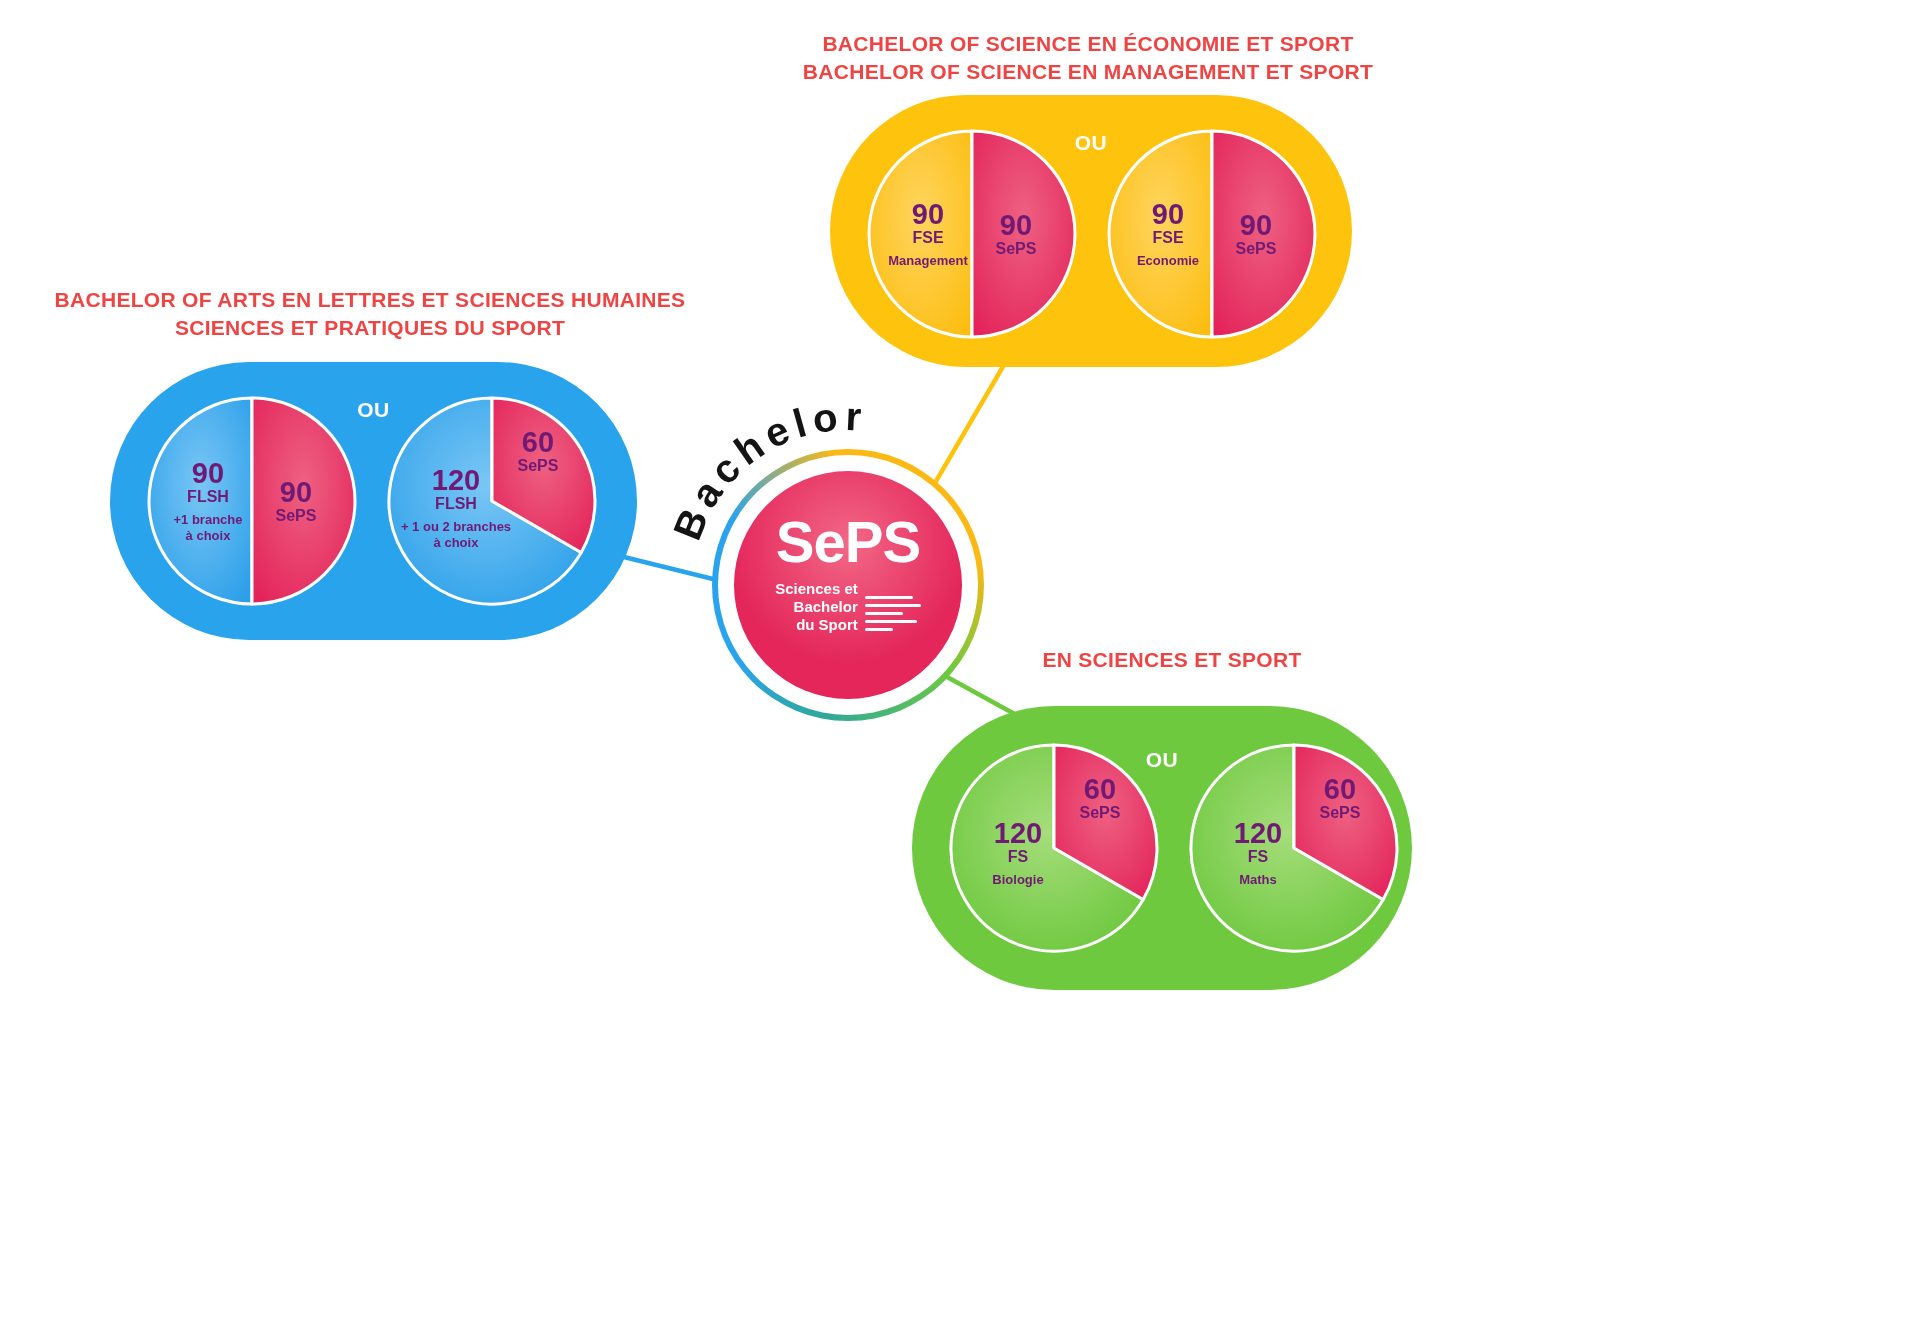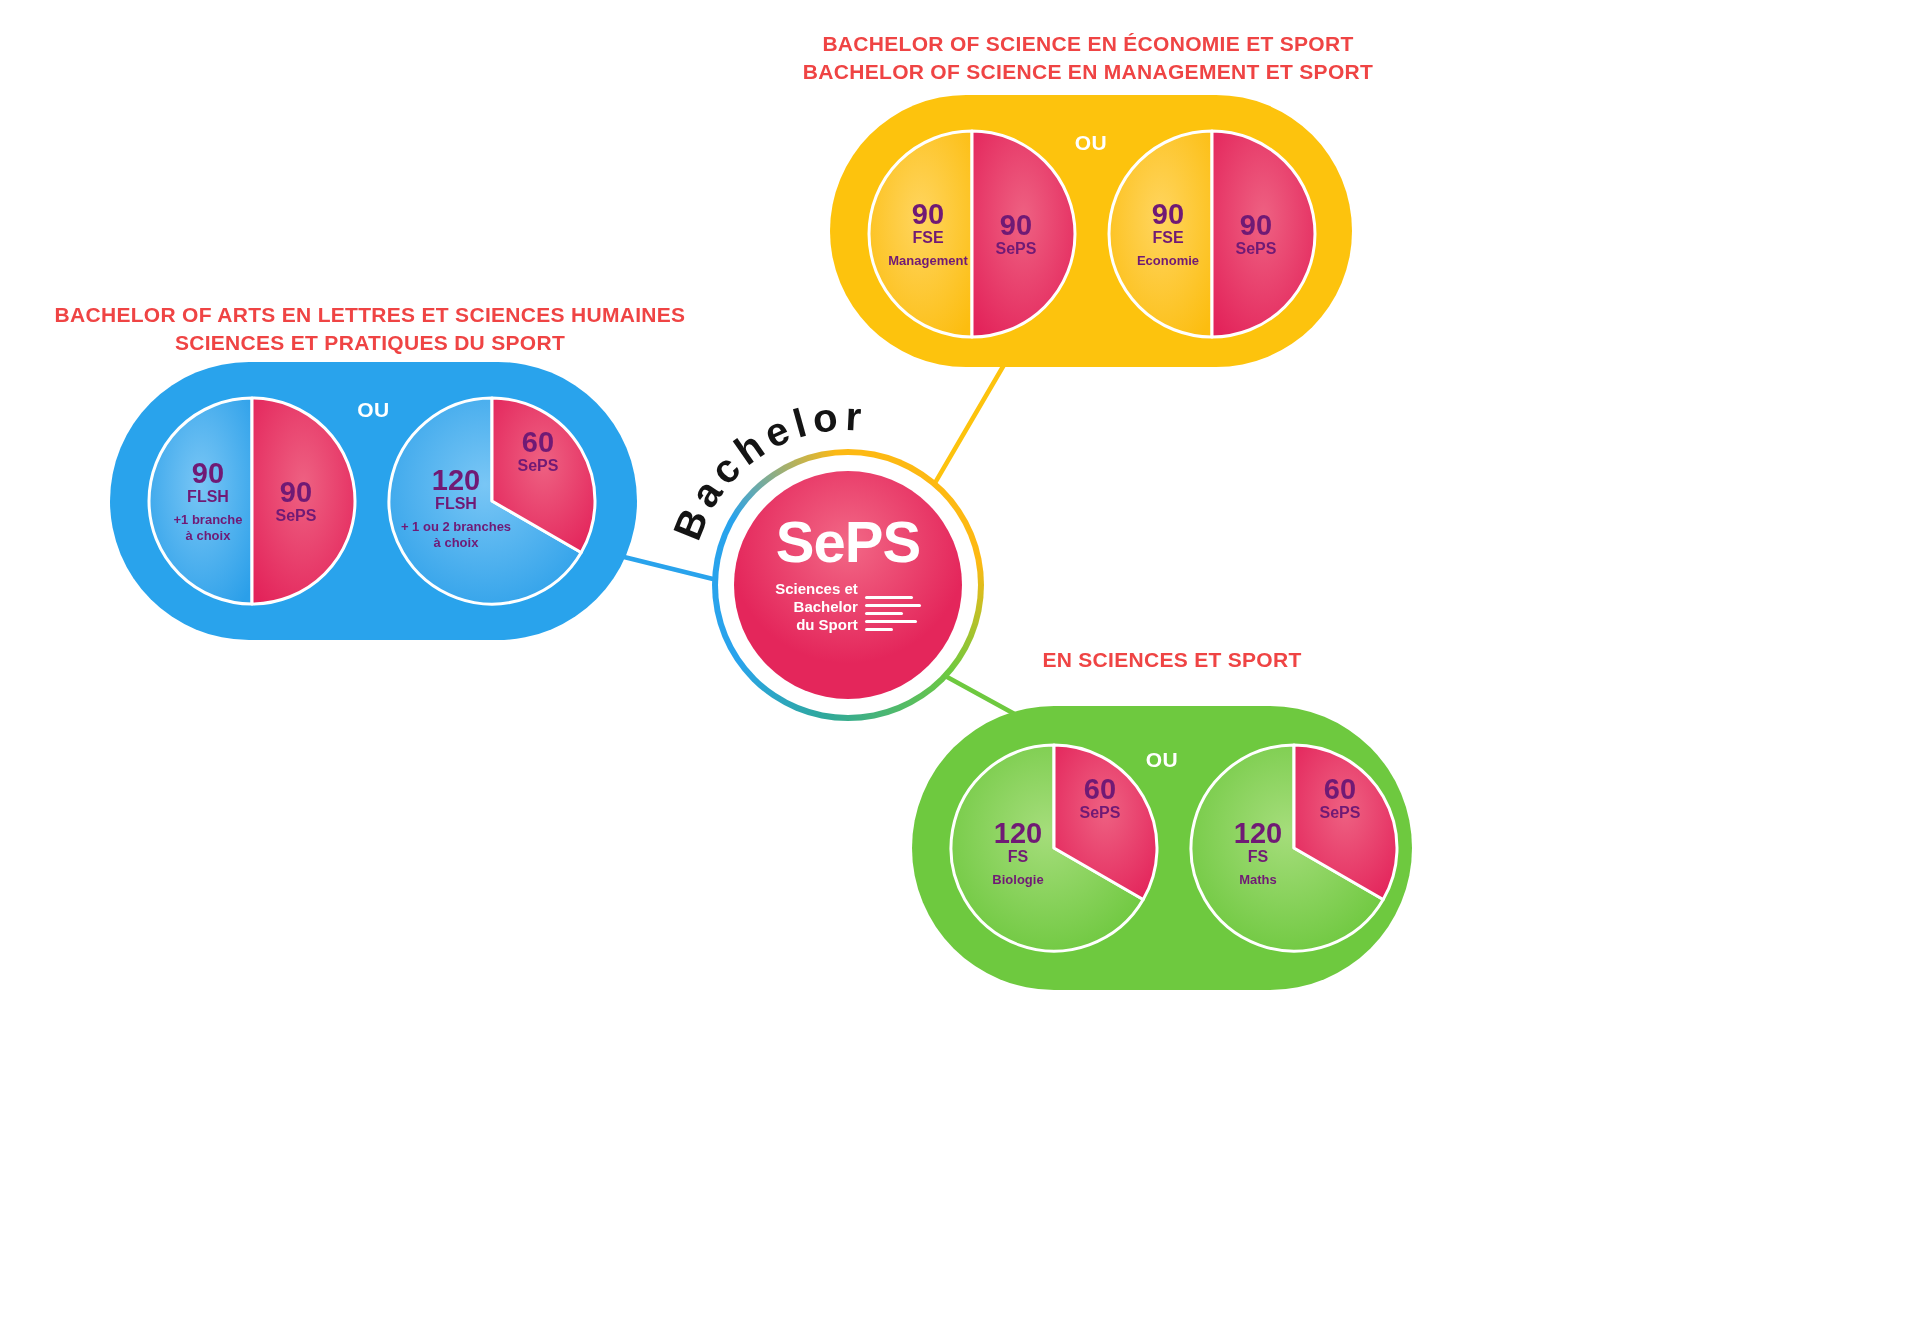--- a/index.html
+++ b/index.html
@@ -72,21 +72,21 @@
       </radialGradient>
     </defs>
   </svg>
 
   <svg class="connectors" width="1920" height="1336">
     <line class="connector" x1="620" y1="556" x2="790" y2="598" style="stroke: rgb(41, 163, 236);"></line>
     <line class="connector" x1="1008" y1="358" x2="918" y2="512" style="stroke: rgb(253, 195, 13);"></line>
     <line class="connector" x1="938" y1="672" x2="1040" y2="728" style="stroke: rgb(110, 201, 63);"></line>
   </svg>
 
-  <div class="group-title" style="left:40px; top:301px; width:660px;text-align:center;">
+  <div class="group-title" style="left:40px; top:286px; width:660px;text-align:center;">
     <div>BACHELOR OF ARTS EN LETTRES ET SCIENCES HUMAINES</div>
     <div>SCIENCES ET PRATIQUES DU SPORT</div>
   </div>
 
   <div class="blob" style="left: 110px; top: 362px; width: 527px; height: 278px; border-radius: 139px; background: rgb(41, 163, 236);">
     <div class="or-label">OU</div>
 
     <div class="pie" style="left:36px; top:33px;">
       <svg viewBox="0 0 212 212">
         <path d="M106,3 A103,103 0 0 0 106,209 Z" fill="url(#gBlue)" stroke="#FFFFFF" stroke-width="3" stroke-linejoin="round"></path>

